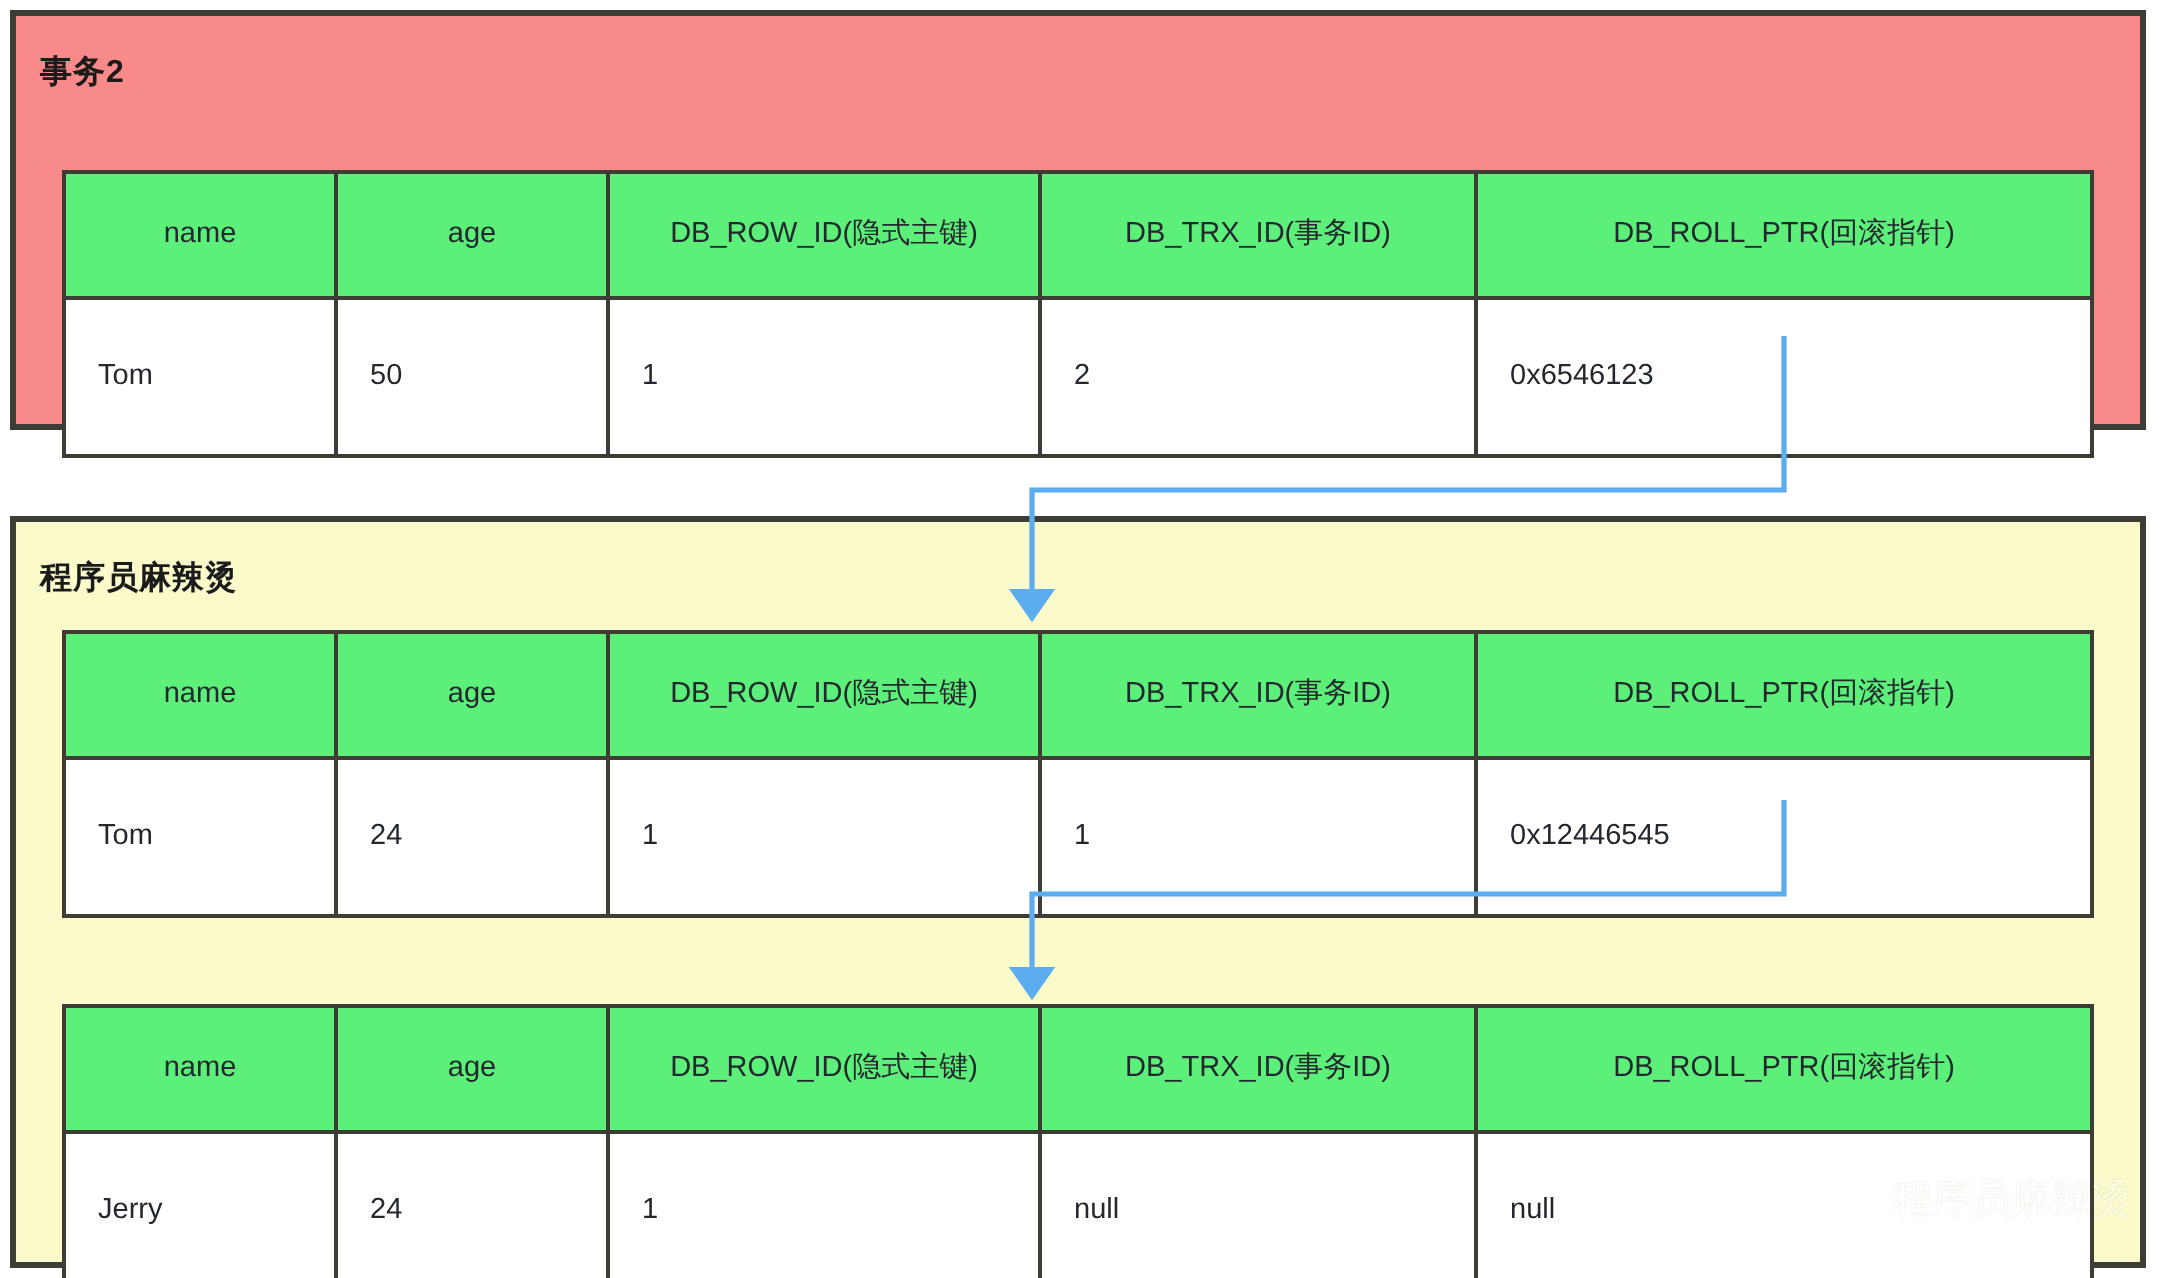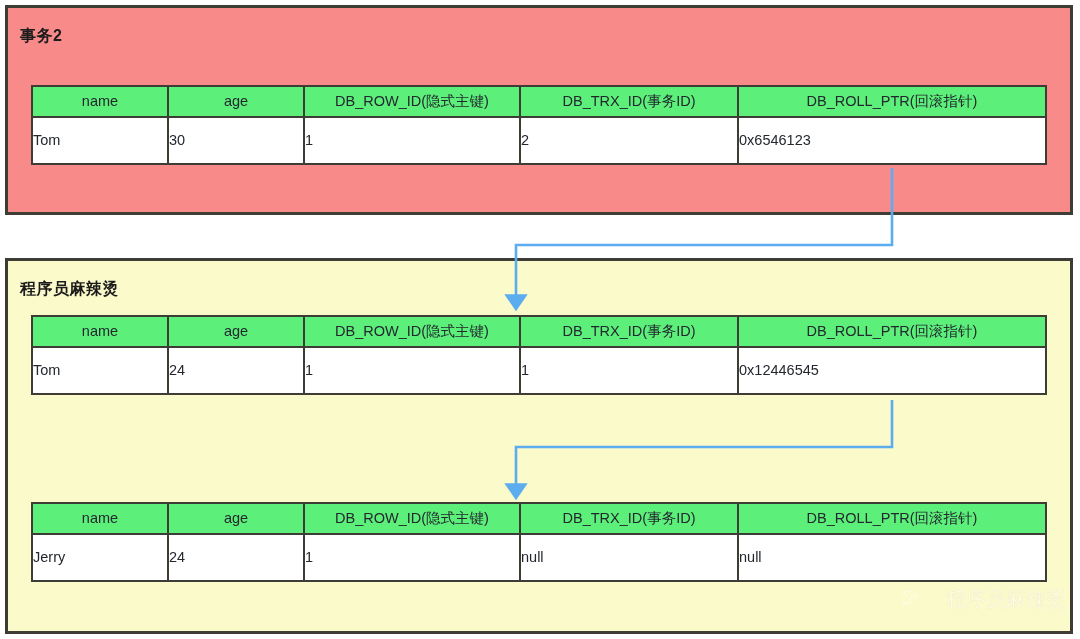--- a/index.html
+++ b/index.html
@@ -52,21 +52,21 @@
     border-collapse: collapse;
     table-layout: fixed;
     background: #ffffff;
     box-sizing: border-box;
   }
   .rec-table th, .rec-table td {
     border: 2px solid #3d3d35;
     color: #23282e;
     font-size: 14.5px;
     font-weight: normal;
-    padding: 0;
+    padding: 16px;
     overflow: hidden;
     white-space: nowrap;
   }
   .rec-table th {
     background: #5cf07b;
     height: 29px;
     line-height: 29px;
   }
   .rec-table td {
     background: #ffffff;
@@ -137,21 +137,21 @@
       <th>name</th>
       <th>age</th>
       <th>DB_ROW_ID(隐式主键)</th>
       <th>DB_TRX_ID(事务ID)</th>
       <th>DB_ROLL_PTR(回滚指针)</th>
     </tr>
   </thead>
   <tbody>
     <tr>
       <td>Tom</td>
-      <td>30</td>
+      <td>50</td>
       <td>1</td>
       <td>2</td>
       <td>0x6546123</td>
     </tr>
   </tbody>
 </table>
 
 <div class="panel" id="undo-panel">
   <div class="panel-title">程序员麻辣烫</div>
 </div>

